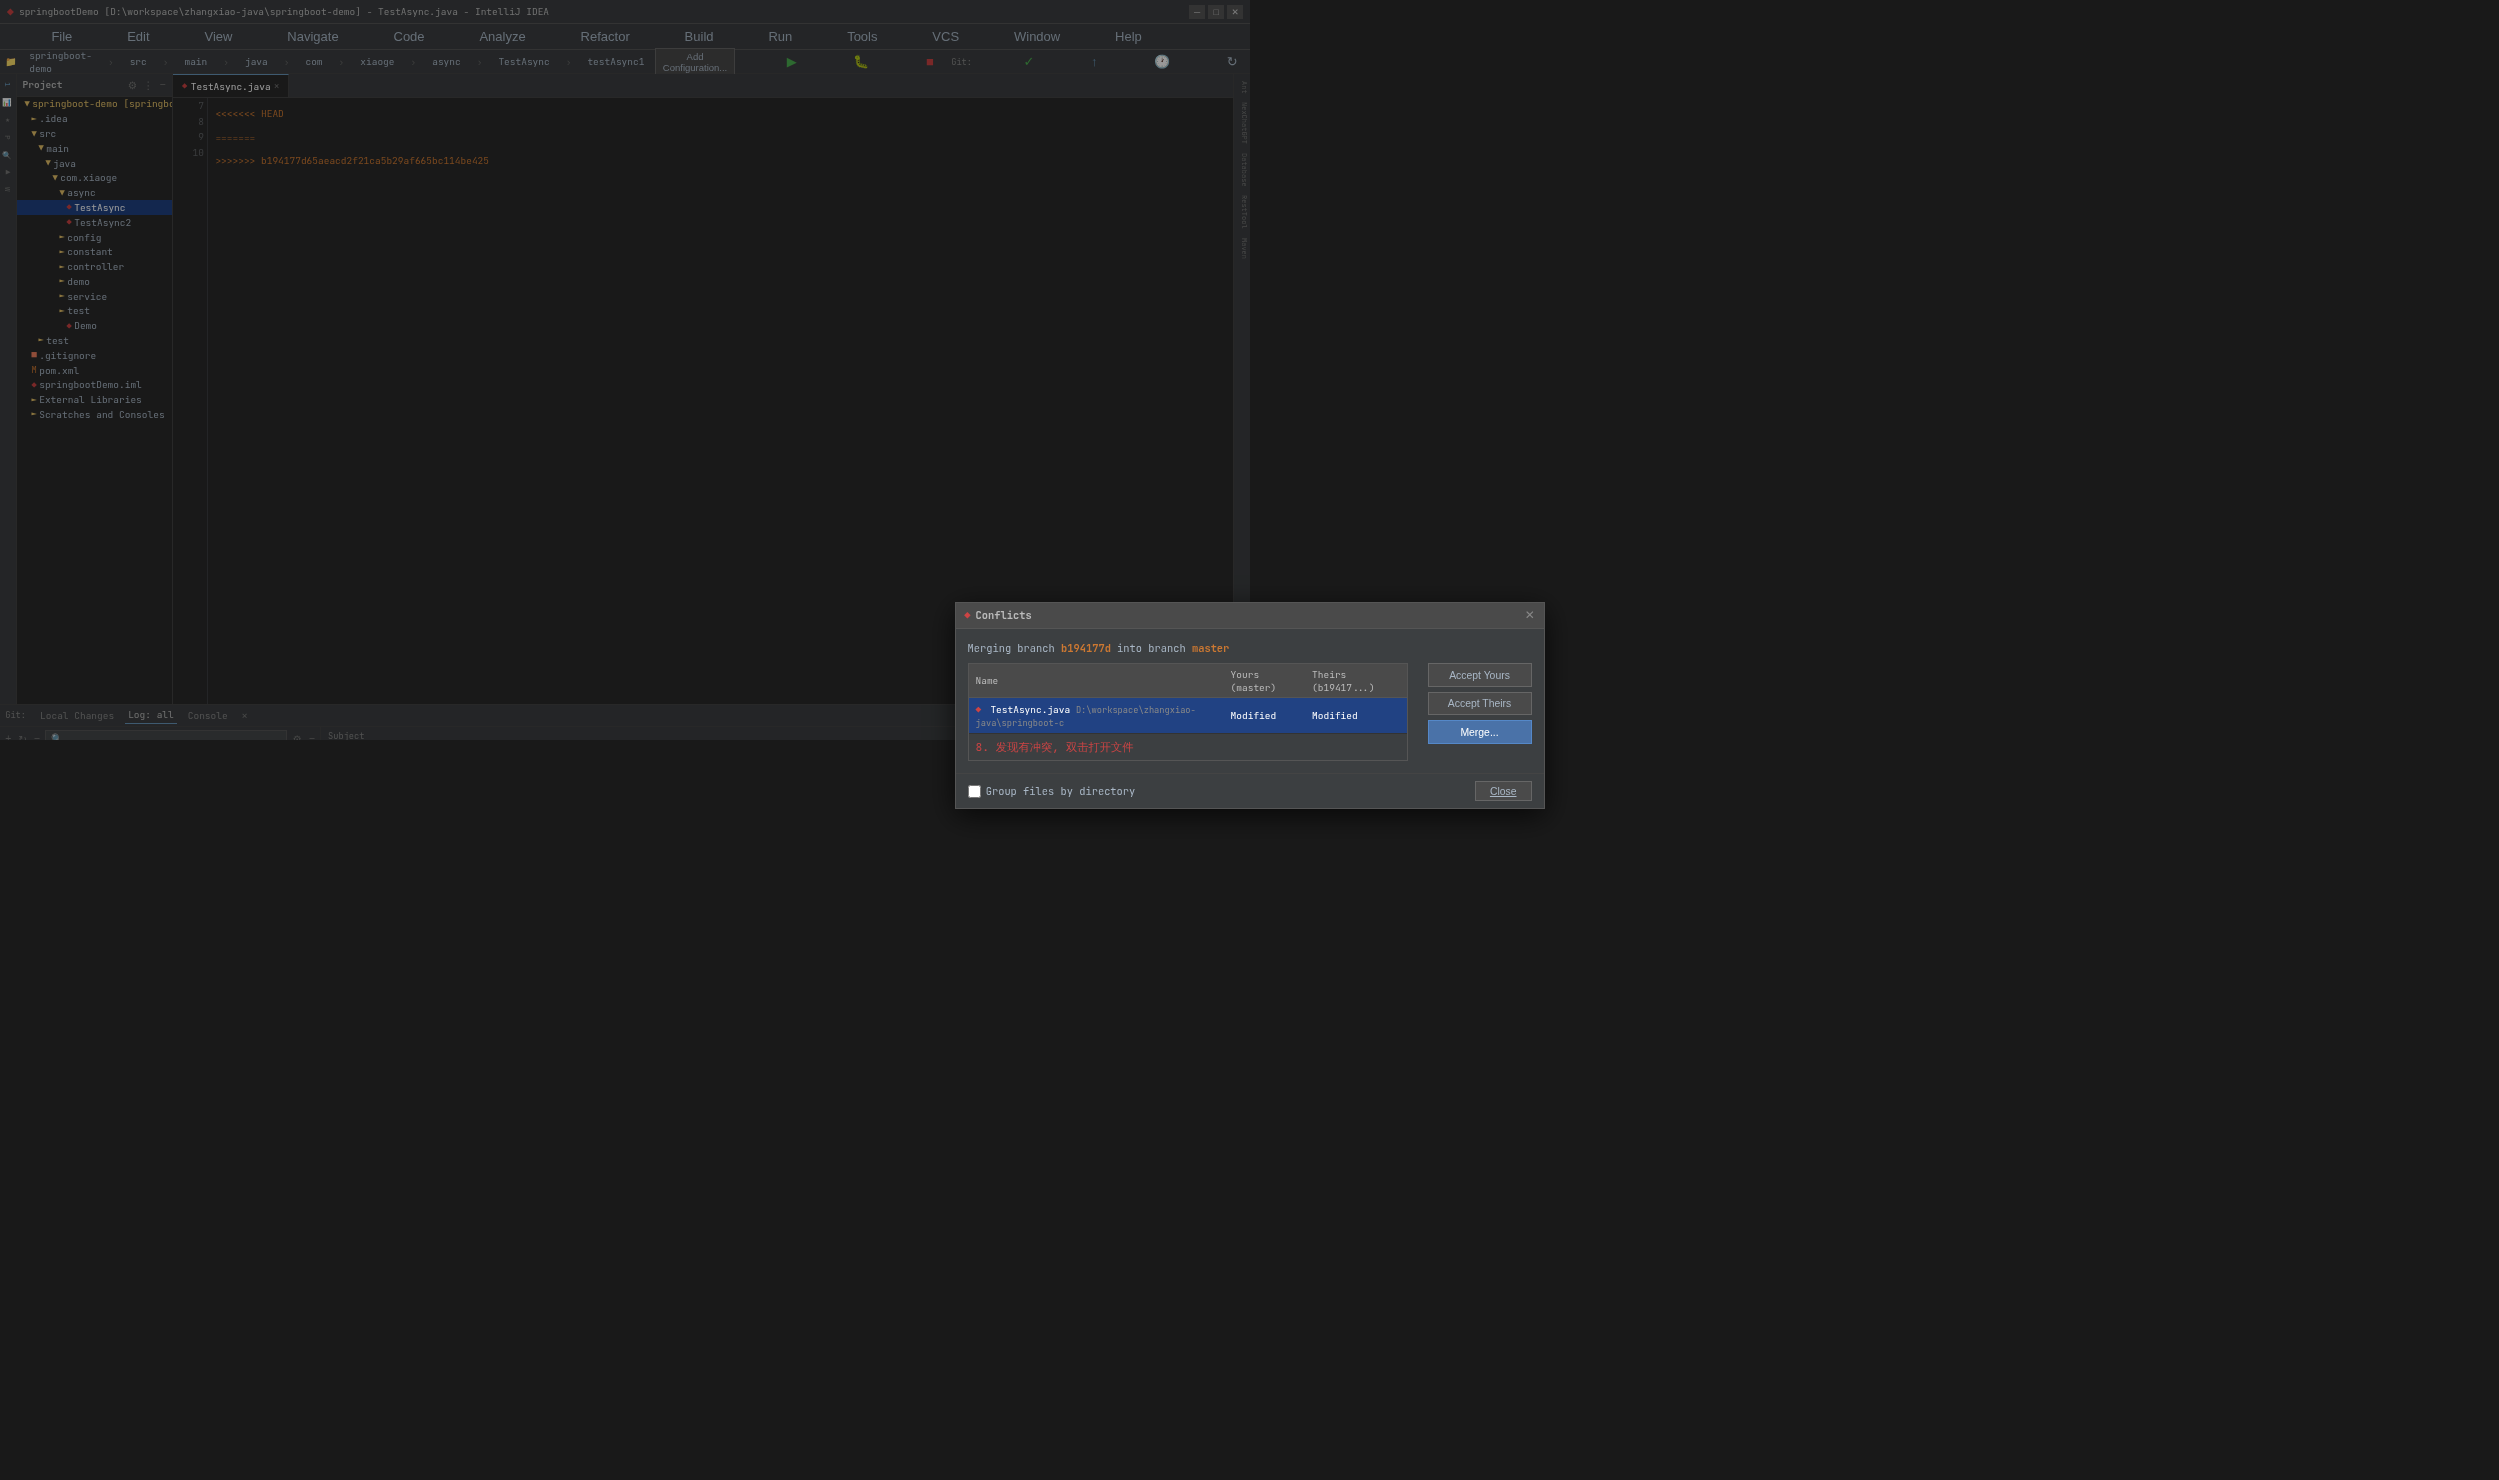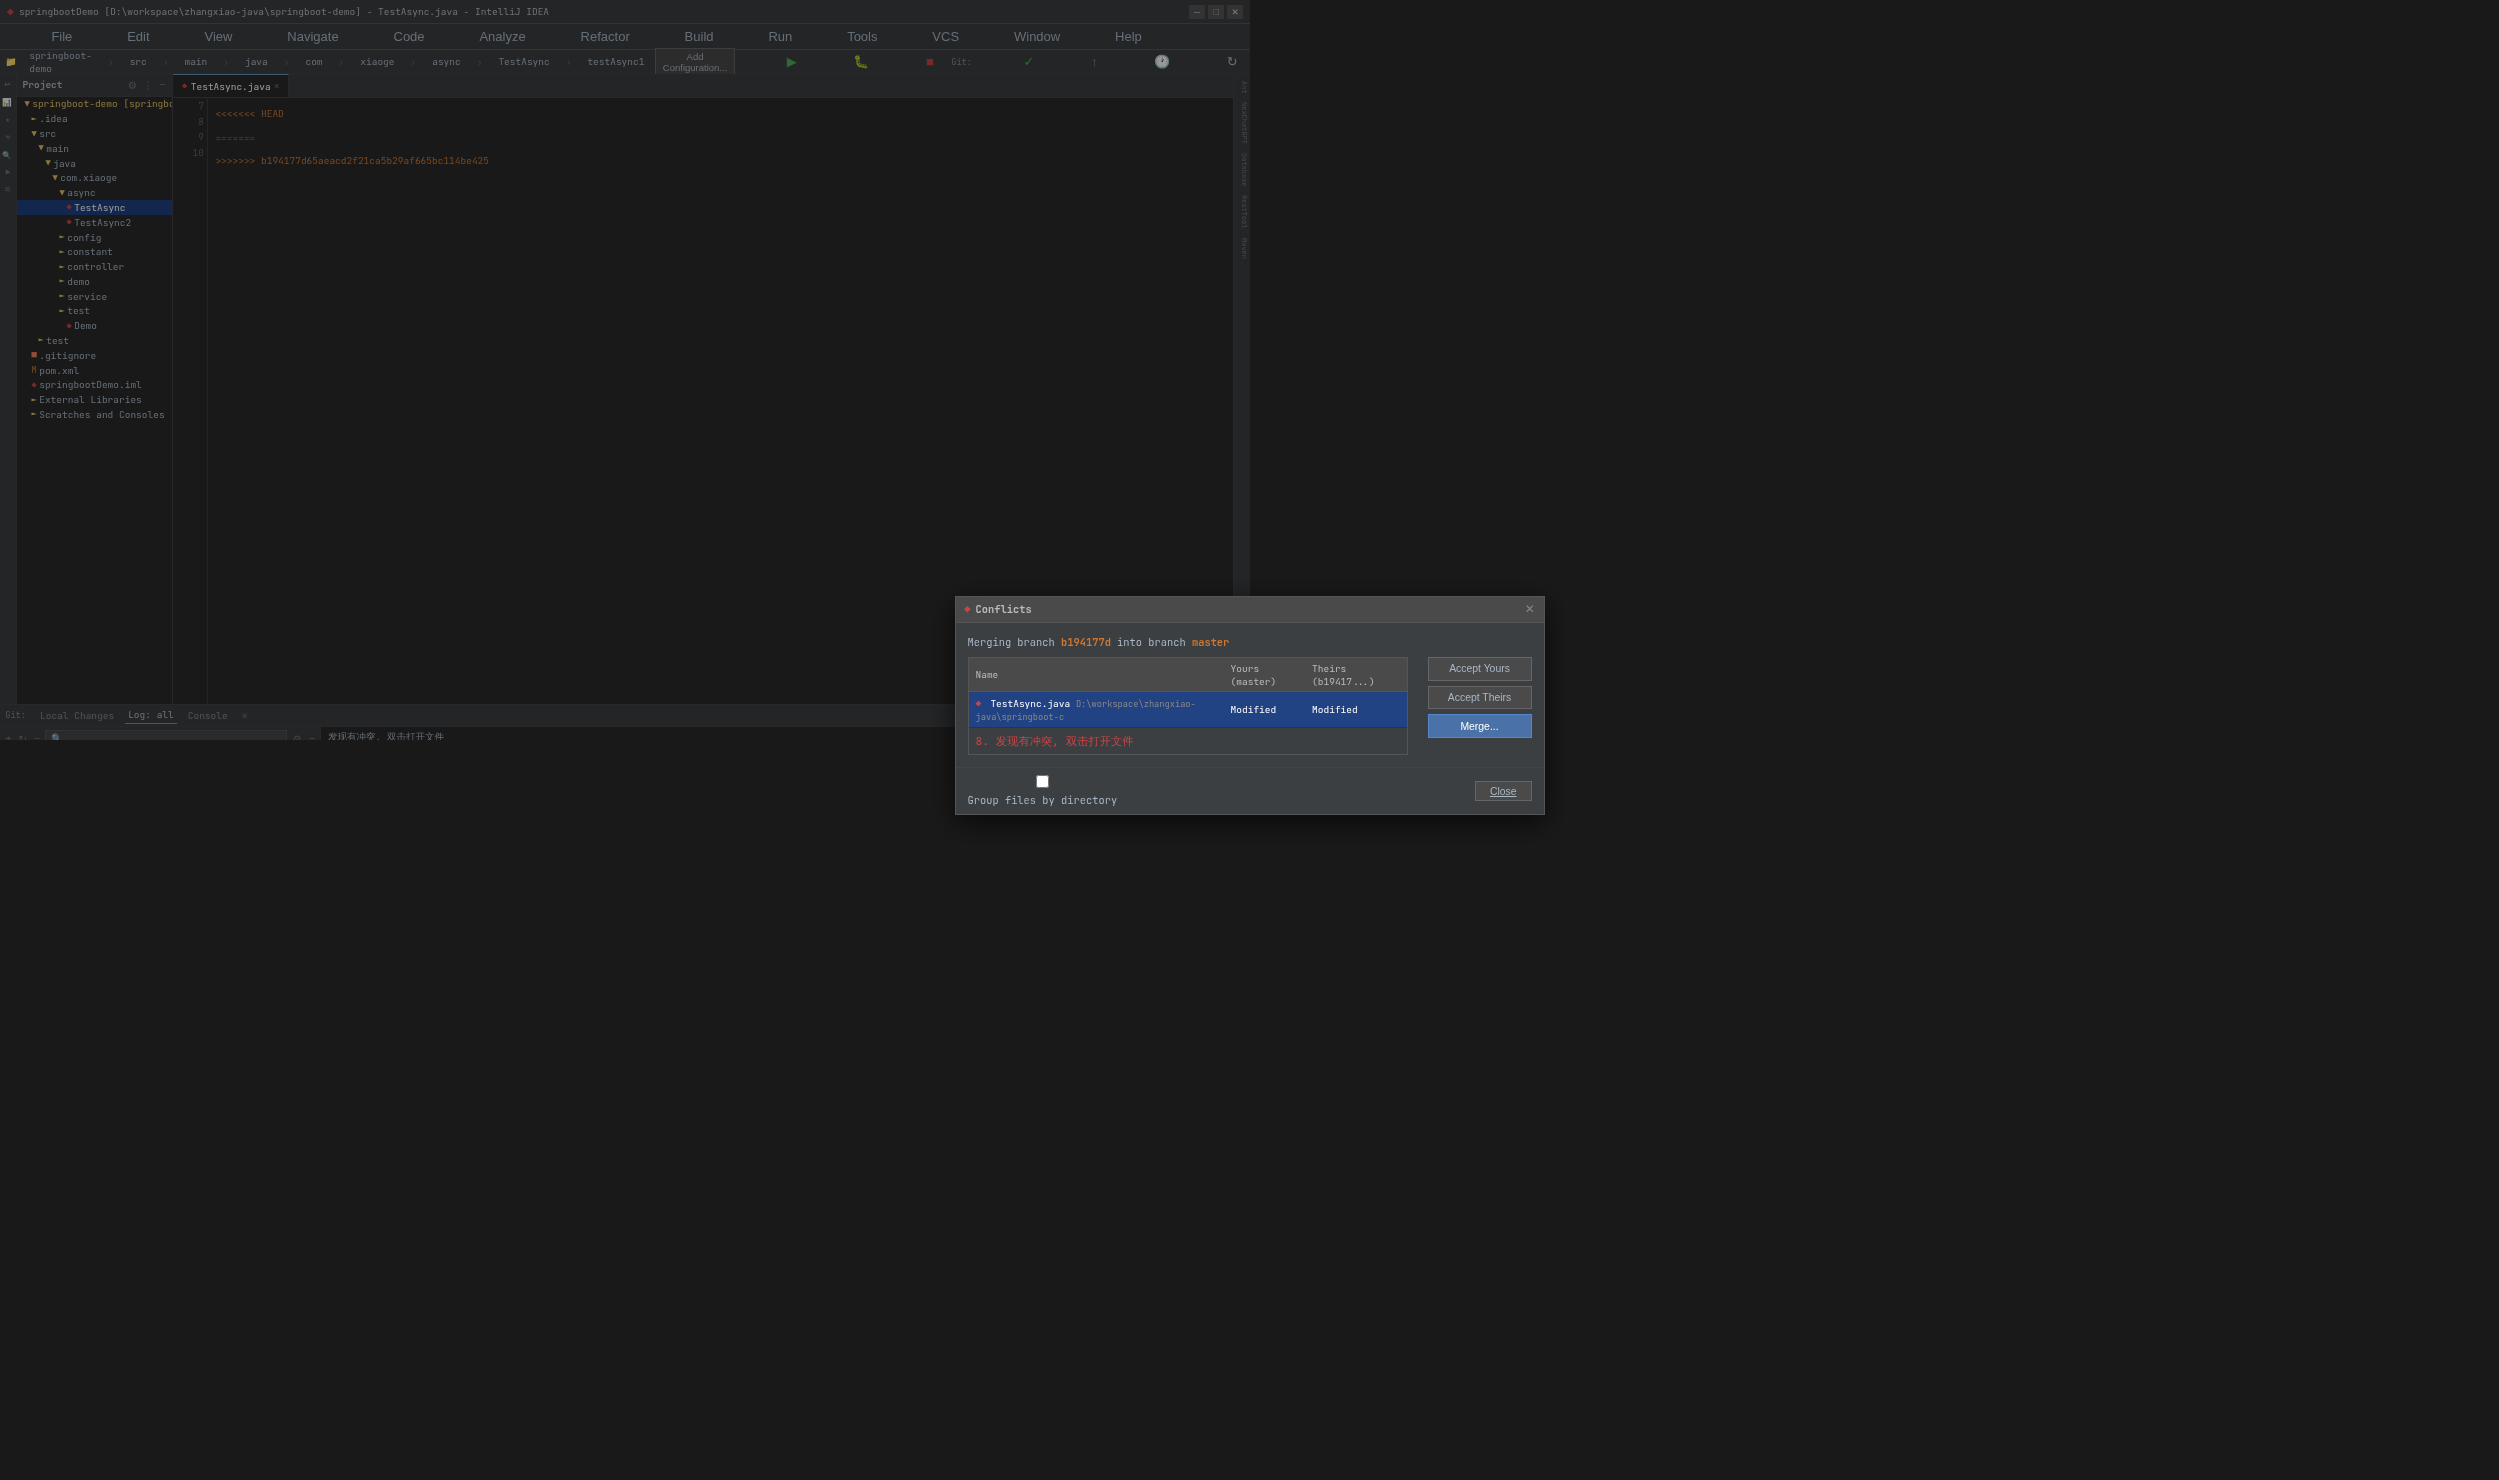--- a/index.html
+++ b/index.html
@@ -390,22 +390,22 @@
       color: #cc4444; font-size: 11.3px; padding: 5.2px 7px;
     }
     .modal-footer {
       padding: 7px 12px;
       display: flex;
       align-items: center;
       justify-content: space-between;
       border-top: 0.9px solid #444;
     }
     .checkbox-label {
-      display: flex; align-items: center; gap: 5.2px;
-      font-size: 10.4px; color: #a9b7c6; cursor: pointer; flex-direction: column;
+      display: flex; align-items: flex-end; gap: 5.2px;
+      font-size: 10.4px; color: #a9b7c6; cursor: pointer;
     }
     .modal-close-btn {
       background: #4a4a4a; border: 0.9px solid #666;
       color: #a9b7c6; font-size: 10.4px;
       padding: 3.5px 14px; cursor: pointer; text-decoration: underline;
     }
     .modal-action-btns {
       display: flex; flex-direction: column; gap: 5.2px;
       margin-left: 10.4px;
     }
@@ -701,20 +701,25 @@
         <div class="git-item" style="padding-left:38px;">
           <span class="star">★</span>
           <span>master</span>
         </div>
       </div>
     </div>
 
     <div class="commit-area">
       <div class="commit-list">
 
+        <div style="display:flex; padding:2.6px 7px; background:#3c3f41; font-size:8.7px; color:#888; border-bottom:0.9px solid #444;">
+          <span style="flex:1;">Subject</span>
+          <span style="width:69px;">Author</span>
+          <span style="width:104px;">Date</span>
+        </div>
         <div class="commit-row">
           <span class="commit-msg">发现有冲突, 双击打开文件</span>
           <span class="commit-author">嗄哥</span>
           <span class="commit-time">28 minutes ago</span>
         </div>
         <div class="commit-row">
           <span class="commit-msg">初始化本地仓库</span>
           <span class="commit-author">嗄哥</span>
           <span class="commit-time">47 minutes ago</span>
         </div>

